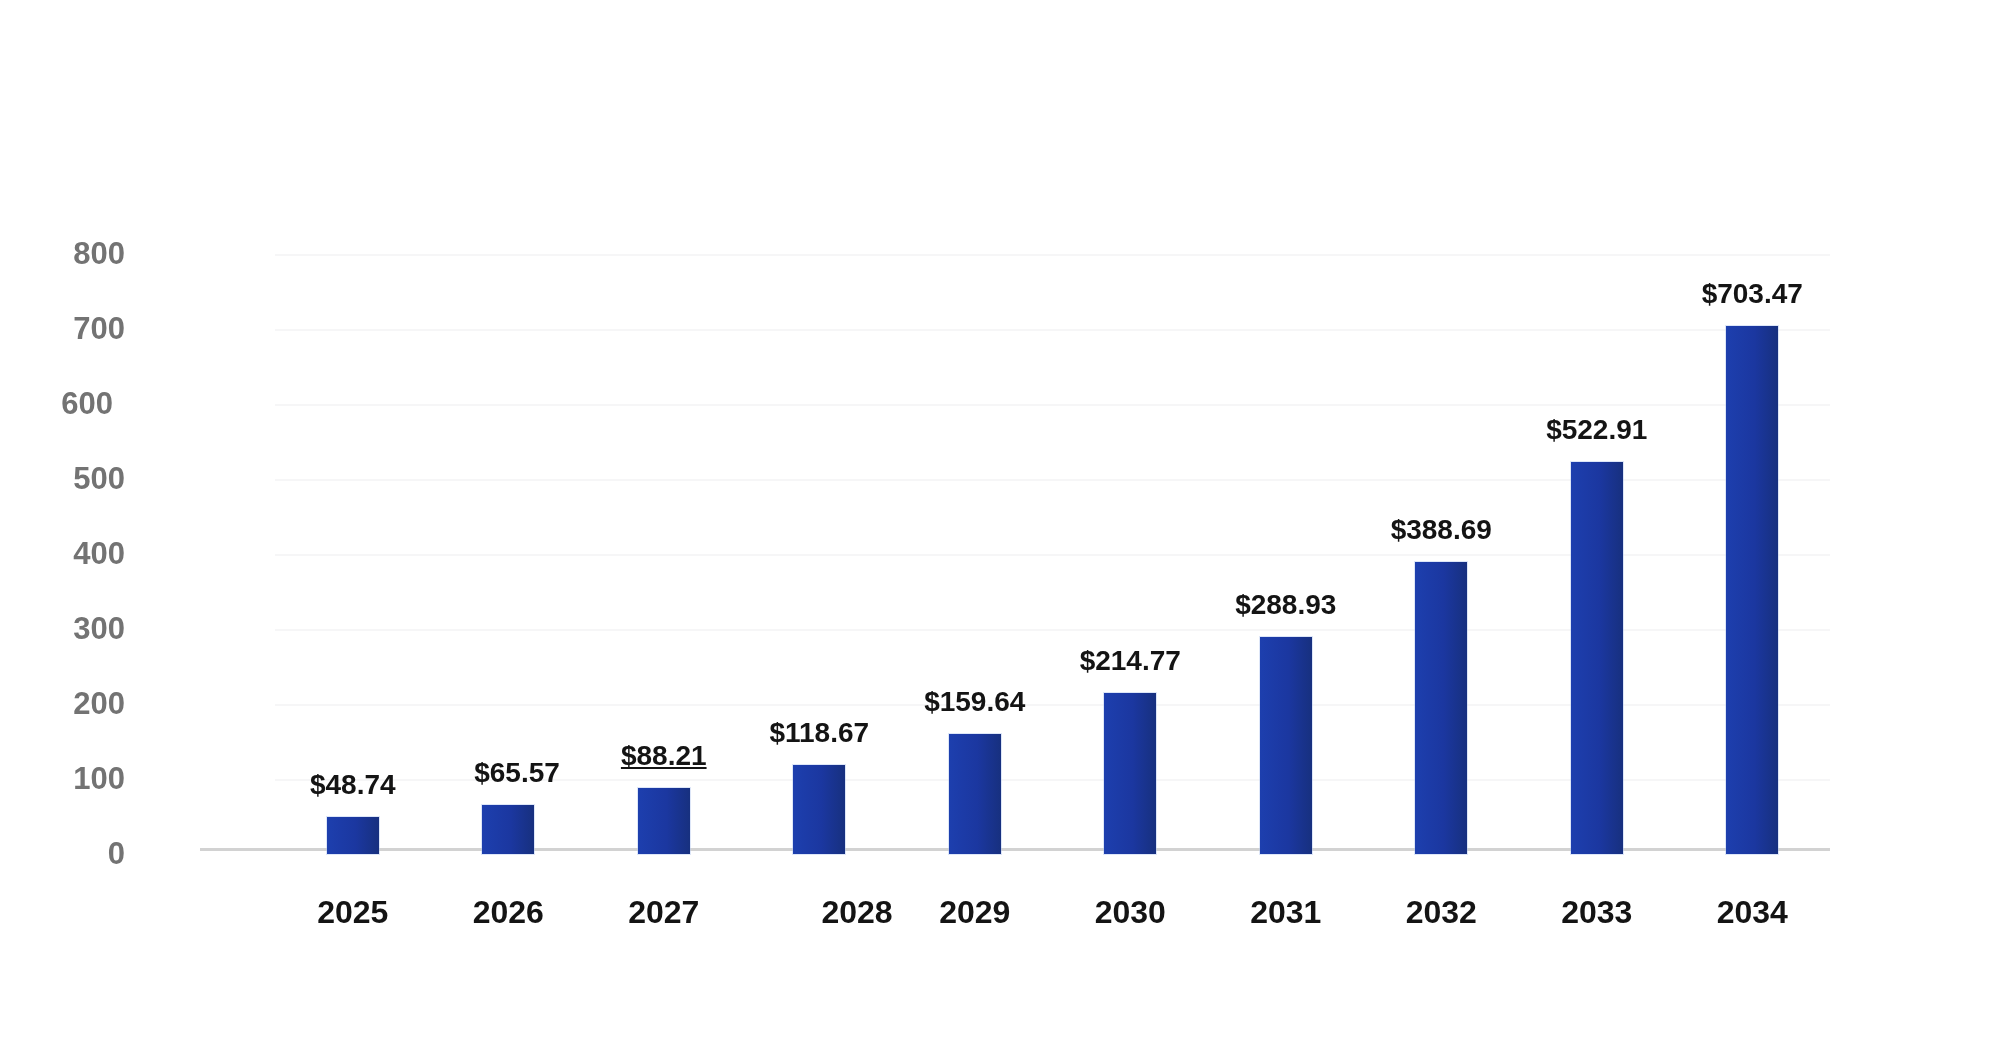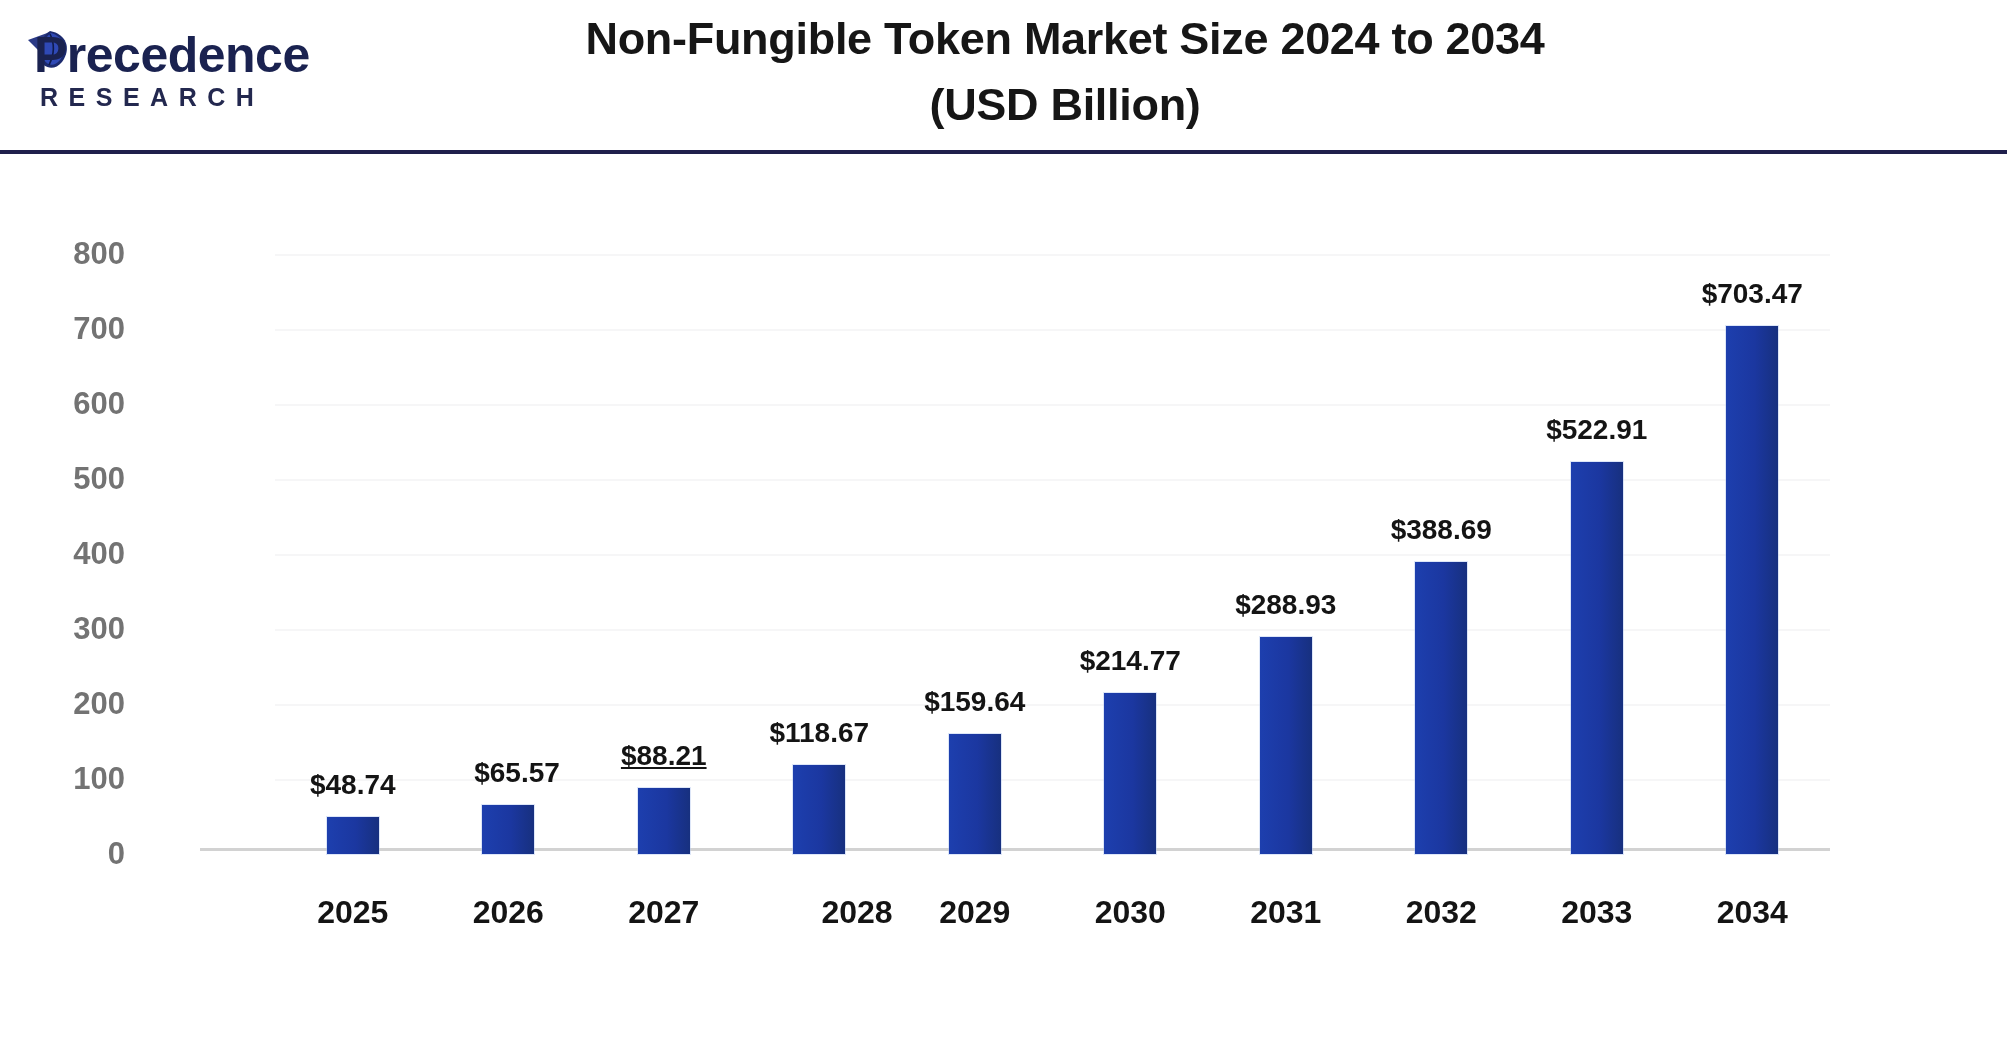--- a/index.html
+++ b/index.html
@@ -139,42 +139,20 @@
     white-space:nowrap;
     text-align:center;
     line-height:32px;
   }
 </style>
 </head>
 <body>
 
 <div id="page">
 
-  <div class="header">
-
-    <div class="logo">
-      <span class="logo-mark">
-        <svg width="60" height="54" viewBox="0 0 60 54">
-          <path d="M4 12 L26 4 L30 16 L14 22 Z" fill="#2b3a86"></path>
-          <path d="M26 3 C42 6, 48 20, 38 34 C30 44, 18 40, 16 30 C14 18, 18 8, 26 3 Z" fill="#1c2a6e"></path>
-          <path d="M27 5 C40 9, 44 21, 36 32 C30 40, 21 37, 19 29 C17 19, 21 9, 27 5 Z" fill="#2f49b5"></path>
-          <path d="M26 6 C31 16, 30 27, 25 37" stroke="#0f1a4a" stroke-width="1.6" fill="none"></path>
-        </svg>
-      </span>
-      <span class="logo-word">Precedence</span>
-      <span class="logo-sub">RESEARCH</span>
-    </div>
-
-    <div class="title-block">
-      <div class="title-line">Non-Fungible Token Market Size 2024 to 2034</div>
-      <div class="title-line">(USD Billion)</div>
-    </div>
-
-    <div class="header-rule"></div>
-  </div>
 
   <div class="chart-area">
     <div class="plot" id="plot">
       <div class="baseline"></div>
     <div class="gridline" style="top: 525px;"></div>
         <div class="gridline" style="top: 450px;"></div>
         <div class="gridline" style="top: 375px;"></div>
         <div class="gridline" style="top: 300px;"></div>
         <div class="gridline" style="top: 225px;"></div>
         <div class="gridline" style="top: 150px;"></div>
@@ -190,21 +168,21 @@
         <div class="bar" title="2032: $388.69" style="left: 1140.25px; height: 291.517px;"></div>
         <div class="bar" title="2033: $522.91" style="left: 1295.75px; height: 392.183px;"></div>
         <div class="bar" title="2034: $703.47" style="left: 1451.25px; height: 527.602px;"></div>
       </div>
   <div class="ytick-wrap" style="left: 15px; top: 684px;">0</div>
       <div class="ytick-wrap" style="left: 15px; top: 609px;">100</div>
       <div class="ytick-wrap" style="left: 15px; top: 534px;">200</div>
       <div class="ytick-wrap" style="left: 15px; top: 459px;">300</div>
       <div class="ytick-wrap" style="left: 15px; top: 384px;">400</div>
       <div class="ytick-wrap" style="left: 15px; top: 309px;">500</div>
-      <div class="ytick-wrap" style="left: 15px; top: 234px;">600</div>
+      <div class="ytick-wrap" style="left: 3px; top: 234px;">600</div>
       <div class="ytick-wrap" style="left: 15px; top: 159px;">700</div>
       <div class="ytick-wrap" style="left: 15px; top: 84px;">800</div>
       <div class="bar-label" style="width: 260px; left: 222.75px; top: 615.445px;">$48.74</div>
       <div class="xtick" style="width: 200px; left: 252.75px; top: 742px;">2025</div>
       <div class="bar-label" style="width: 260px; left: 387px; top: 602.822px;">$65.57</div>
       <div class="xtick" style="width: 200px; left: 408.25px; top: 742px;">2026</div>
       <div class="bar-label" style="width: 260px; left: 533.75px; top: 585.842px; text-decoration: underline;">$88.21</div>
       <div class="xtick" style="width: 200px; left: 563.75px; top: 742px;">2027</div>
       <div class="bar-label" style="width: 260px; left: 689.25px; top: 562.997px;">$118.67</div>
       <div class="xtick" style="width: 200px; left: 757px; top: 742px;">2028</div>

